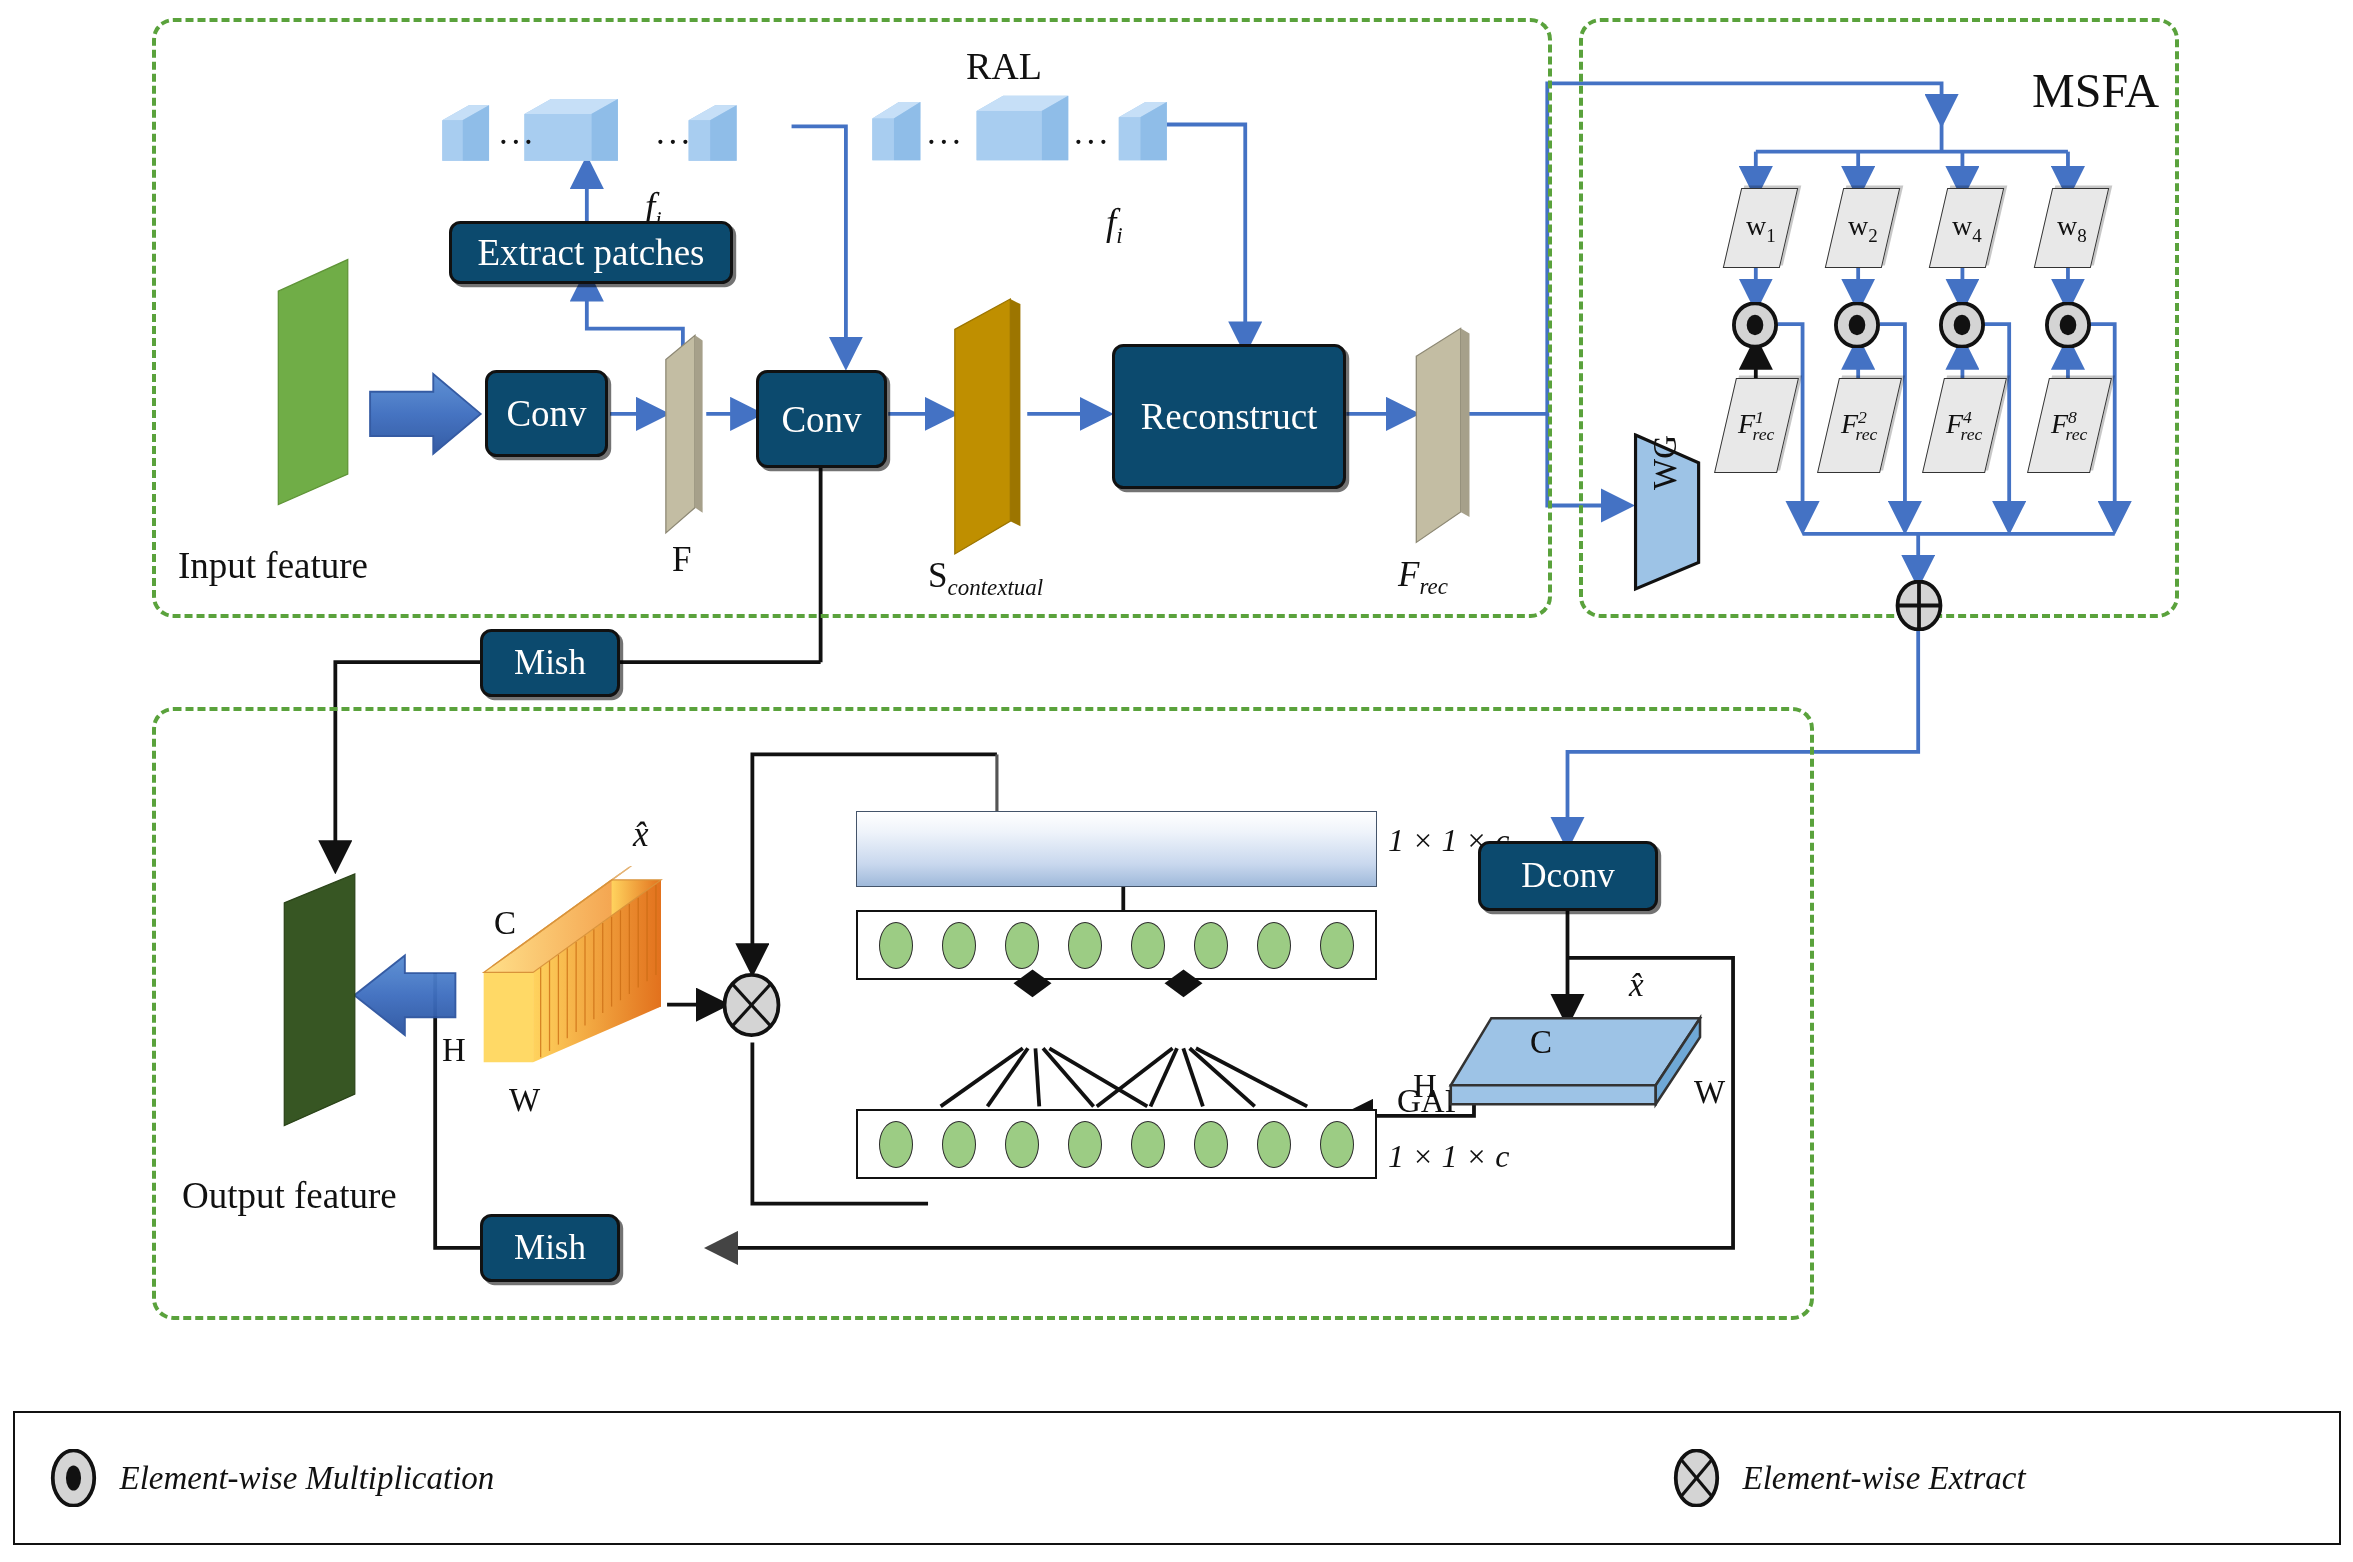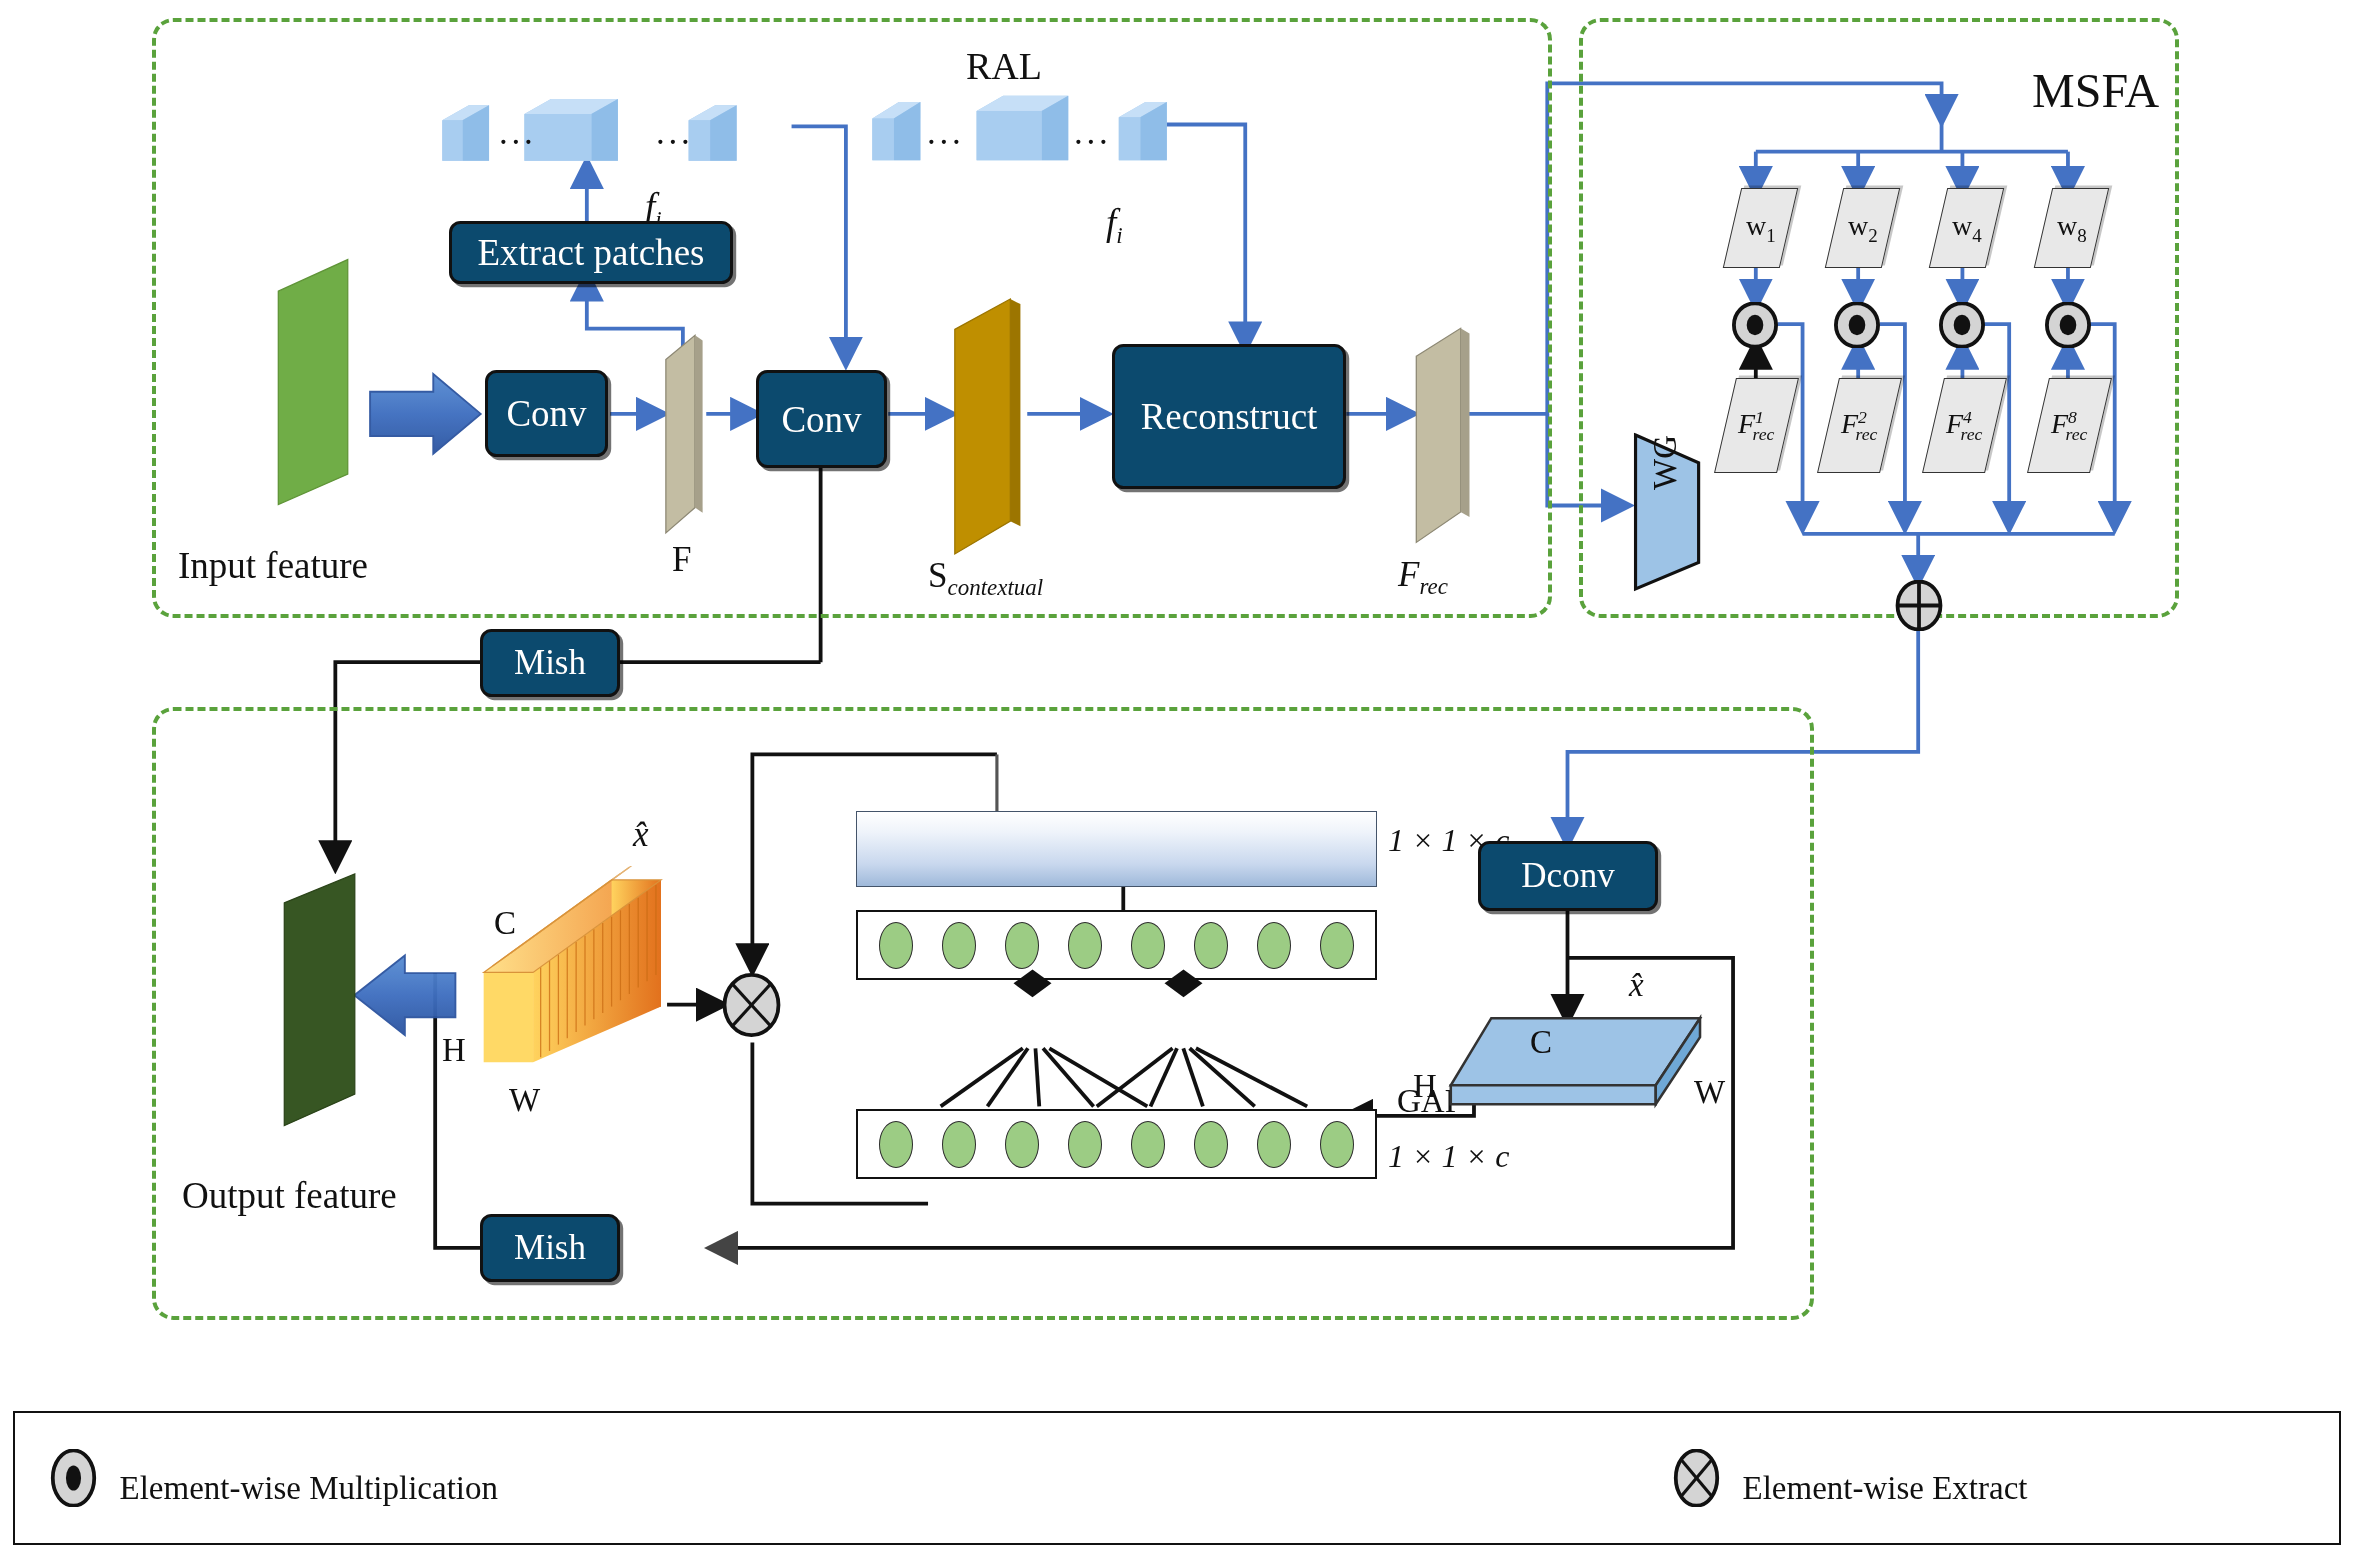--- a/index.html
+++ b/index.html
@@ -30,21 +30,21 @@
   .lbl{position:absolute;color:#111;font-family:"Liberation Serif", serif;white-space:nowrap;}
   .lbl-i{font-style:italic;}
   svg.layer{position:absolute;left:0;top:0;width:2354px;height:1562px;overflow:visible;pointer-events:none;}
   
   .legendbox{
     position:absolute;
     border:2.5px solid #111;
     box-sizing:border-box;
     background:#fff;
   }
-  .legend-item{position:absolute;display:flex;align-items:flex-end;}
+  .legend-item{position:absolute;display:flex;align-items:center;font-style:italic;}
   .legend-text{font-size:33px;color:#111;margin-left:21.5px;white-space:nowrap;font-family:"Liberation Serif", serif;}
   
   .neuronrow{position:absolute;border:2.5px solid #111;box-sizing:border-box;background:#fff;display:flex;align-items:center;justify-content:space-around;}
   .neuron{width:34px;height:47px;border-radius:50%;background:#9ccc84;border:1.3px solid #2d2d2d;box-sizing:border-box;}
   
   .gradbar{position:absolute;border:1.9px solid #44546a;box-sizing:border-box;
     background:linear-gradient(180deg,#ffffff 0%,#eef3fa 28%,#c9d8ee 70%,#9fb9da 100%);}
   
   .par{position:absolute;}
   .par .face{

